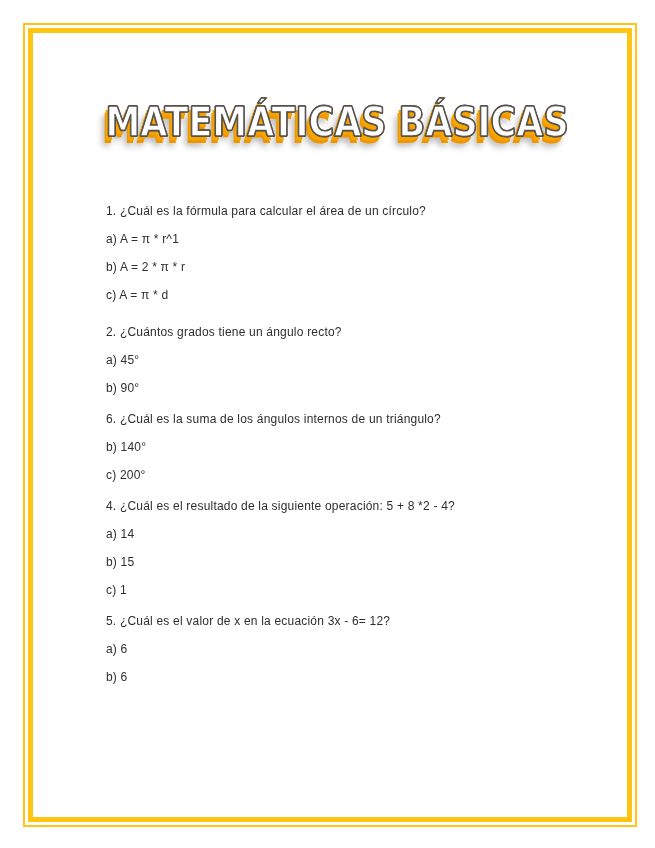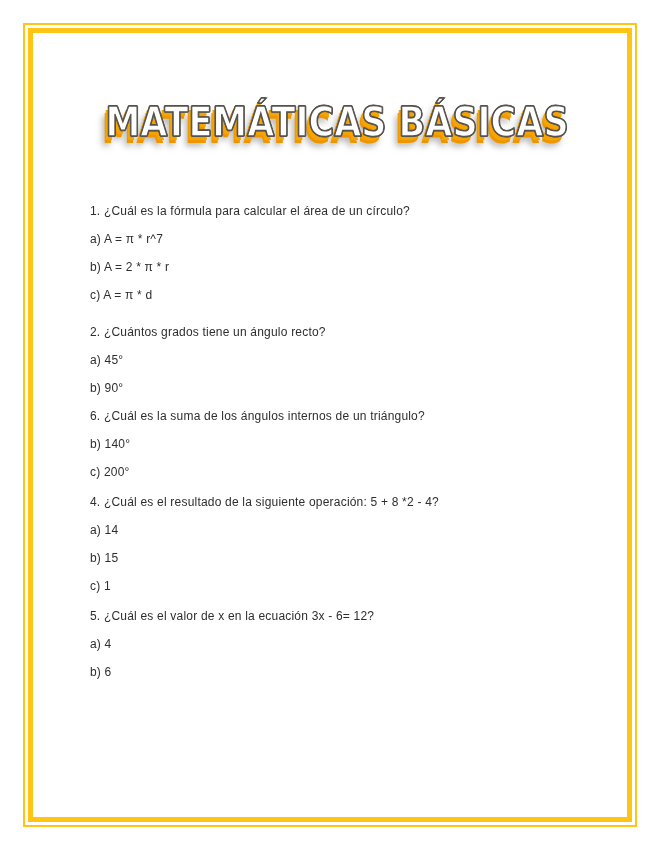--- a/index.html
+++ b/index.html
@@ -42,38 +42,38 @@
     white-space:nowrap;
   }
   .quiz {
     margin-top:66px;
     font-size:12px;
     line-height:15px;
     letter-spacing:0.2px;
     color:#2e2e2e;
   }
   .quiz p { margin:0 0 13px 0; }
-  .q-block { margin:0; }
+  .q-block { margin:16px; }
   .gap-lg { margin-top:22px; }
   .gap-md { margin-top:15px; }
 </style>
 </head>
 <body>
 
 <div class="page-frame"></div>
 
 <div class="page-content">
 
   <div class="wordart-title">MATEMÁTICAS BÁSICAS</div>
 
   <div class="quiz">
 
     <div class="q-block">
       <p>1. ¿Cuál es la fórmula para calcular el área de un círculo?</p>
-      <p>a) A = π * r^7</p>
+      <p>a) A = π * r^1</p>
       <p>b) A = 2 * π * r</p>
       <p>c) A = π * d</p>
     </div>
 
     <div class="q-block gap-lg">
       <p>2. ¿Cuántos grados tiene un ángulo recto?</p>
       <p>a) 45°</p>
       <p>b) 90°</p>
     </div>
 
@@ -85,18 +85,18 @@
 
     <div class="q-block gap-md">
       <p>4. ¿Cuál es el resultado de la siguiente operación: 5 + 8 *2 - 4?</p>
       <p>a) 14</p>
       <p>b) 15</p>
       <p>c) 1</p>
     </div>
 
     <div class="q-block gap-md">
       <p>5. ¿Cuál es el valor de x en la ecuación 3x - 6= 12?</p>
-      <p>a) 4</p>
+      <p>a) 6</p>
       <p>b) 6</p>
     </div>
 
   </div>
 </div>
 
 </body></html>

